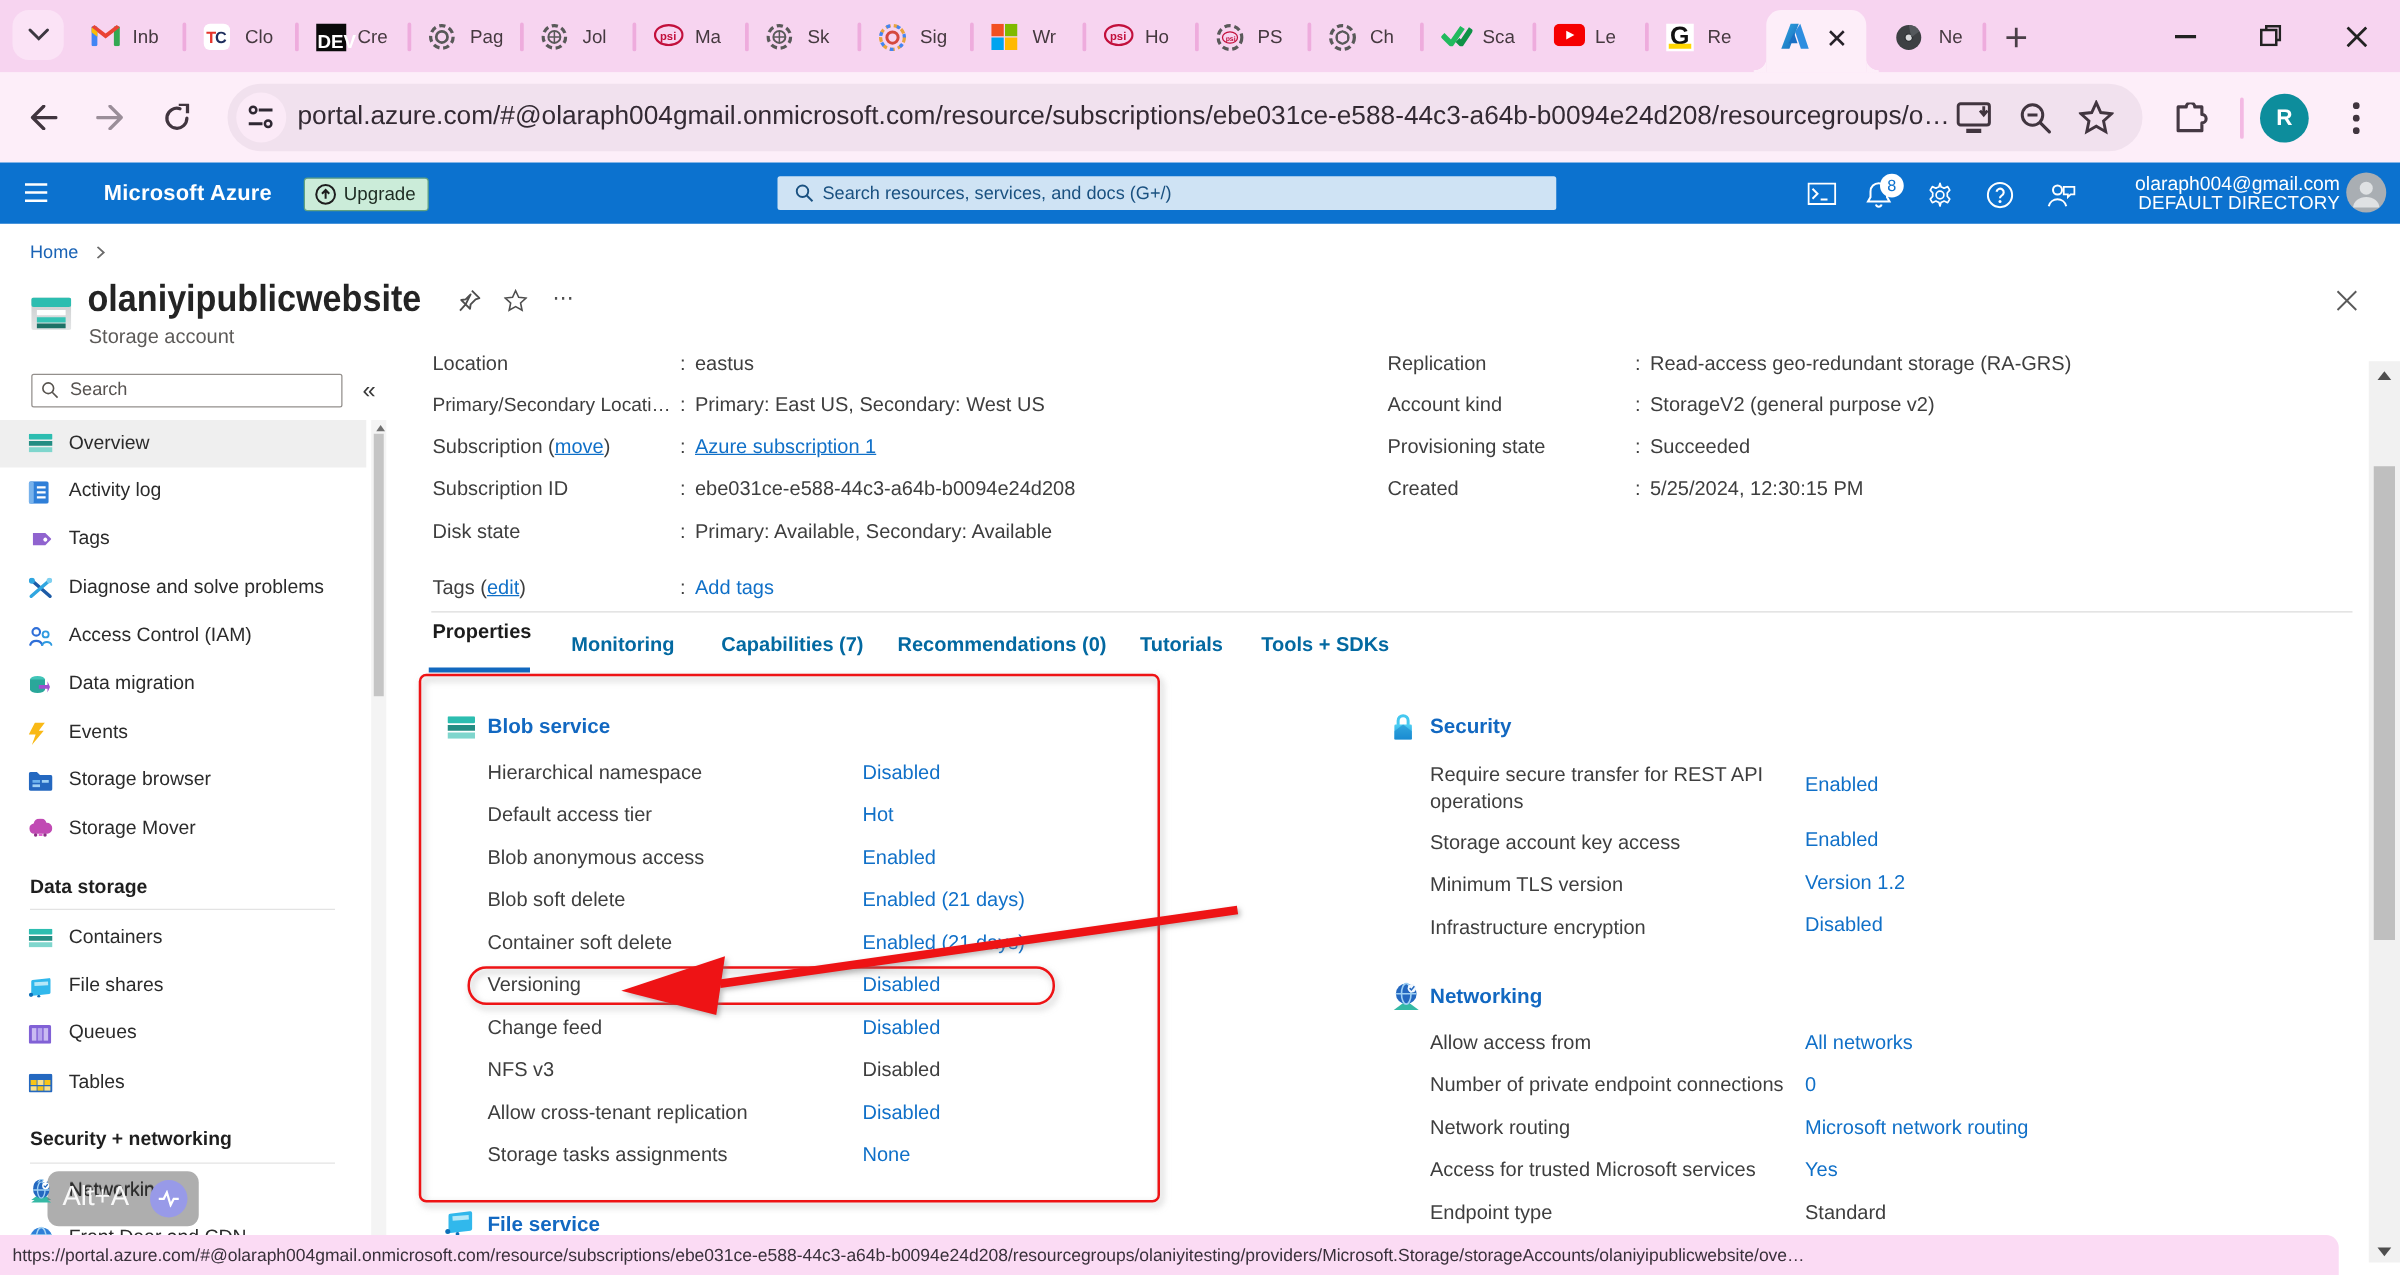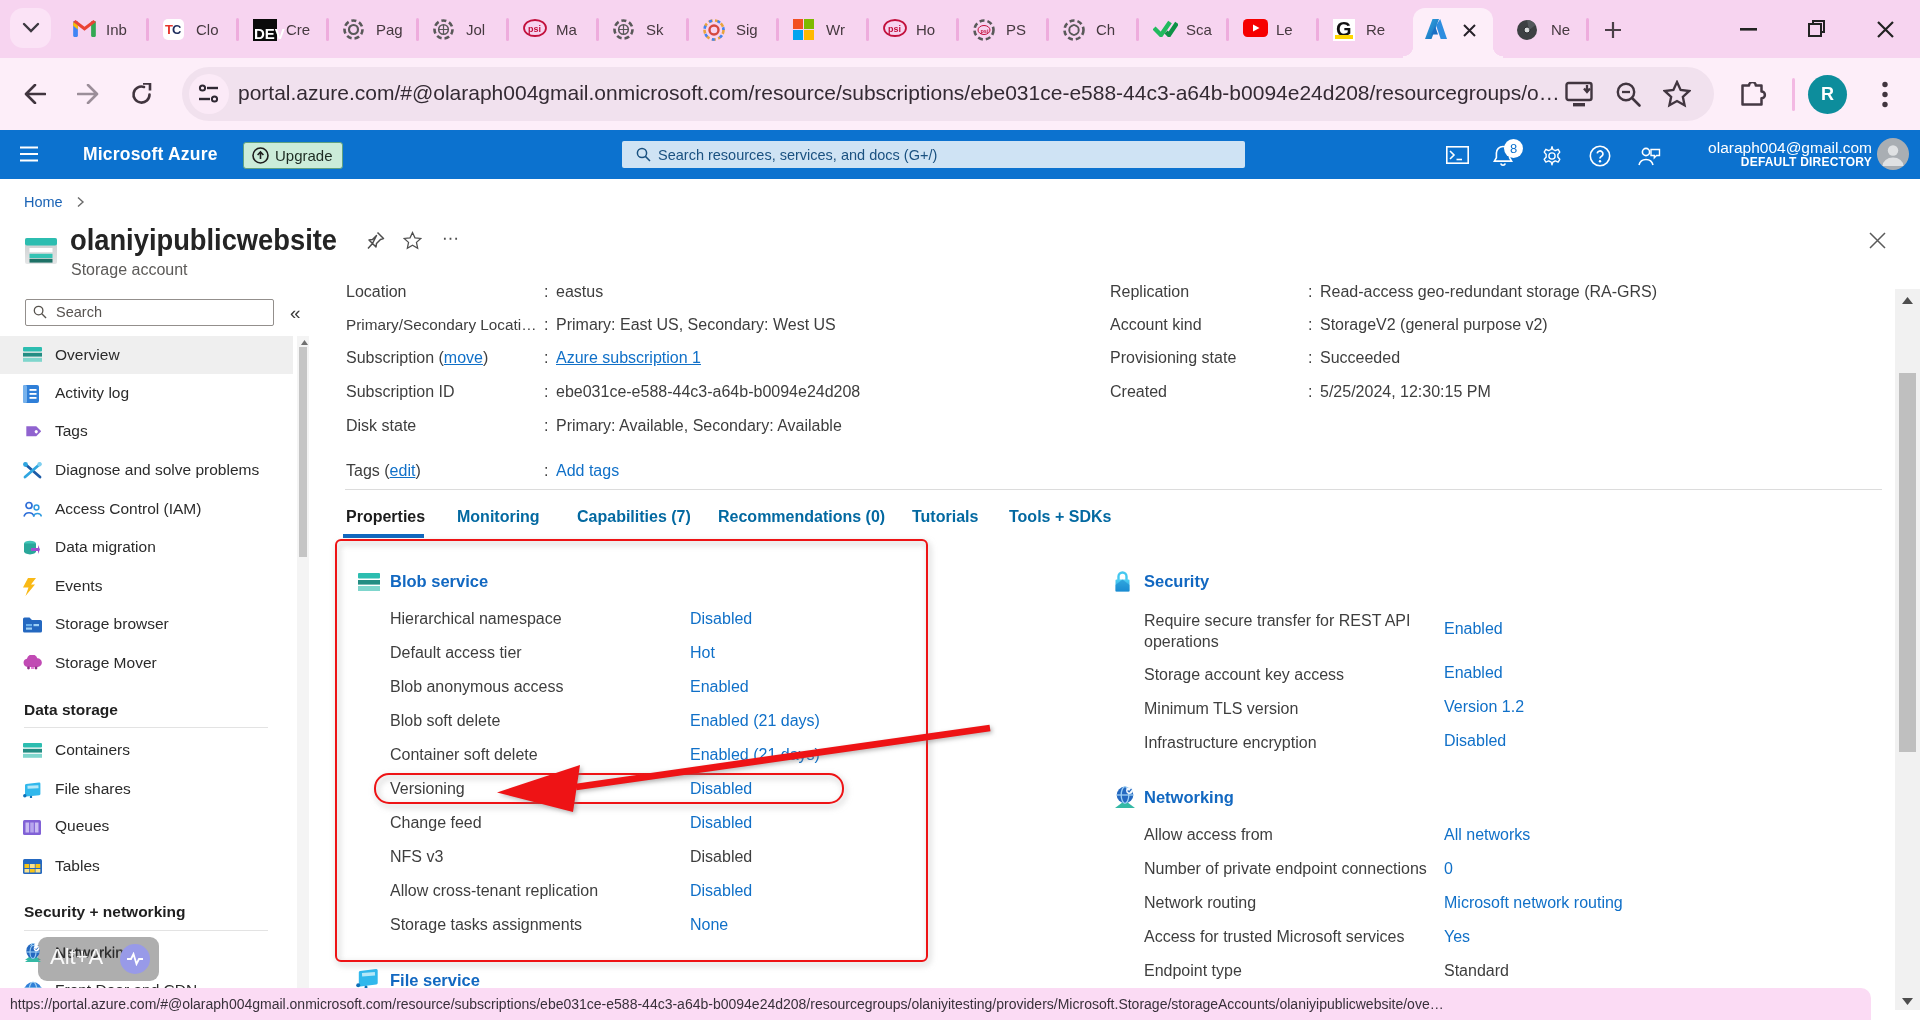--- a/index.html
+++ b/index.html
@@ -295,21 +295,21 @@
     <path d="M8.2 8.4 a2.9 2.9 0 1 1 4.1 3.1 c-.9.5-1.3 1-1.3 2" fill="none" stroke="#fff" stroke-width="1.7"></path>
     <circle cx="11" cy="16.2" r="1.2" fill="#fff"></circle>
   </svg>
 <svg class="abs" style="left:1637px;top:145px" width="24" height="22" viewBox="0 0 24 22">
     <circle cx="9" cy="7" r="3.6" fill="none" stroke="#fff" stroke-width="1.6"></circle>
     <path d="M2 20 a7.2 7.2 0 0 1 14 0" fill="none" stroke="#fff" stroke-width="1.6"></path>
     <path d="M14 4.5 h8.5 v6 h-3 l-2.2 2.2 v-2.2 h-3.3 z" fill="#0c72cf" stroke="#fff" stroke-width="1.4"></path>
   </svg>
 <div class="abs" id="azmail">
   <div style="font-size:15.5px;line-height:17px">olaraph004@gmail.com</div>
-  <div style="font-size:12px;font-weight:bold;line-height:13px;letter-spacing:.2px">DEFAULT DIRECTORY</div>
+  <div style="font-size:15px;font-weight:normal;line-height:13px;letter-spacing:.2px">DEFAULT DIRECTORY</div>
 </div>
 <div class="abs" style="left:1877px;top:138px;width:32px;height:32px;border-radius:50%;background:#a9aeb3"></div>
 <svg class="abs" style="left:1877px;top:138px" width="32" height="32" viewBox="0 0 32 32">
     <circle cx="16" cy="12.5" r="5.2" fill="#dfe1e3"></circle>
     <path d="M5.5 28 a10.5 8.5 0 0 1 21 0 z" fill="#dfe1e3"></path>
   </svg>
 
 <div class="abs" id="crumb">Home</div>
 <svg class="abs" style="left:76px;top:197px" width="9" height="10" viewBox="0 0 9 10">
     <path d="M2 0.5 L7 5 L2 9.5" stroke="#6a6a6a" stroke-width="1.4" fill="none"></path>
@@ -484,21 +484,21 @@
 <div class="abs val" style="left:1320px;top:282.5px">Read-access geo-redundant storage (RA-GRS)</div>
 <div class="abs lbl" style="left:1110px;top:315.5px">Account kind</div>
 <div class="abs colon" style="left:1308px;top:315.5px">:</div>
 <div class="abs val" style="left:1320px;top:315.5px">StorageV2 (general purpose v2)</div>
 <div class="abs lbl" style="left:1110px;top:349.0px">Provisioning state</div>
 <div class="abs colon" style="left:1308px;top:349.0px">:</div>
 <div class="abs val" style="left:1320px;top:349.0px">Succeeded</div>
 <div class="abs lbl" style="left:1110px;top:382.5px">Created</div>
 <div class="abs colon" style="left:1308px;top:382.5px">:</div>
 <div class="abs val" style="left:1320px;top:382.5px">5/25/2024, 12:30:15 PM</div>
-<div class="abs ptab" id="ptab-active" style="left:346px;top:508px">Properties</div>
+<div class="abs ptab" id="ptab-active" style="left:346px;top:497px">Properties</div>
 <div class="abs ptab" style="left:457px;top:508px">Monitoring</div>
 <div class="abs ptab" style="left:577px;top:508px">Capabilities (7)</div>
 <div class="abs ptab" style="left:718px;top:508px">Recommendations (0)</div>
 <div class="abs ptab" style="left:912px;top:508px">Tutorials</div>
 <div class="abs ptab" style="left:1009px;top:508px">Tools + SDKs</div>
 <svg class="abs" style="left:358px;top:573px" width="22" height="18" viewBox="0 0 22 18">
     <rect x="0" y="0" width="22" height="5.5" rx="1" fill="#2cbdb0"></rect>
     <rect x="0" y="7" width="22" height="4.6" fill="#238d83"></rect>
     <rect x="0" y="13" width="22" height="5" fill="#7fd6cd"></rect>
   </svg>

